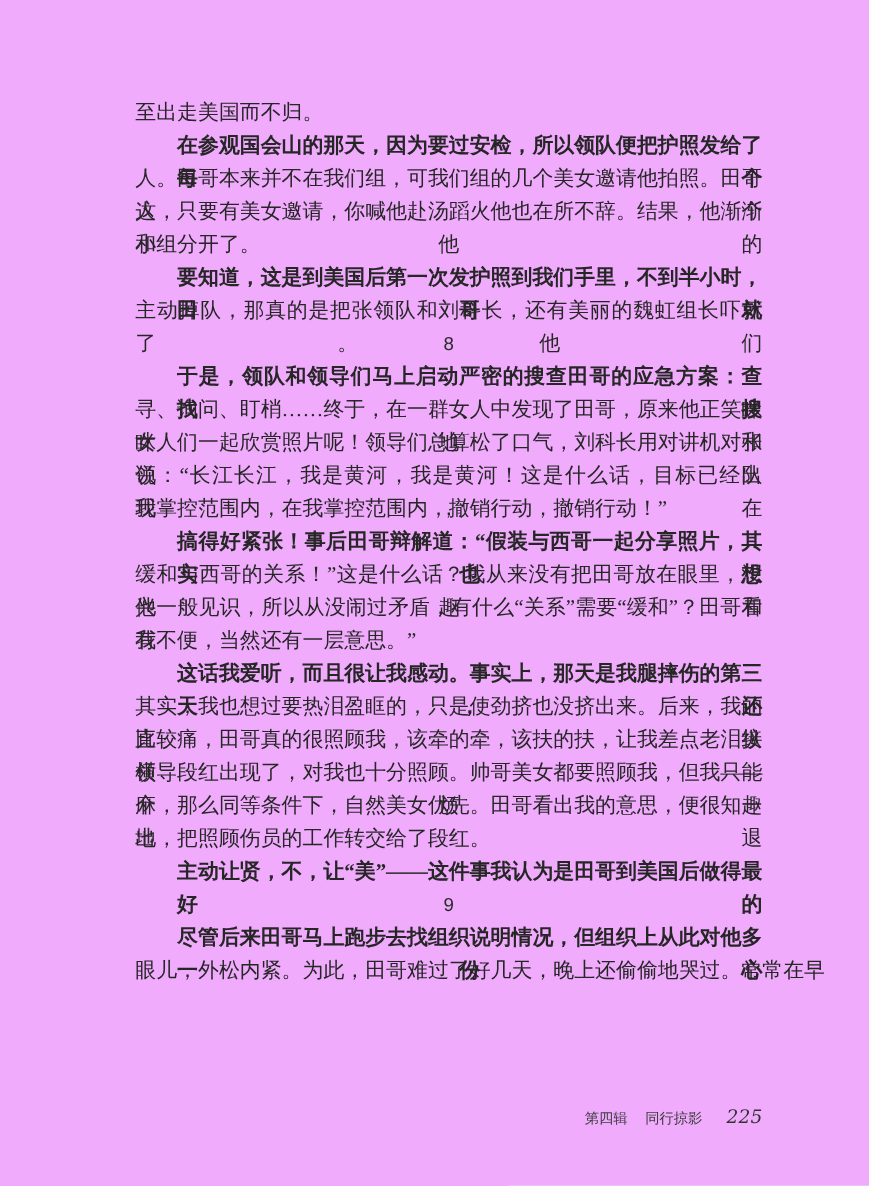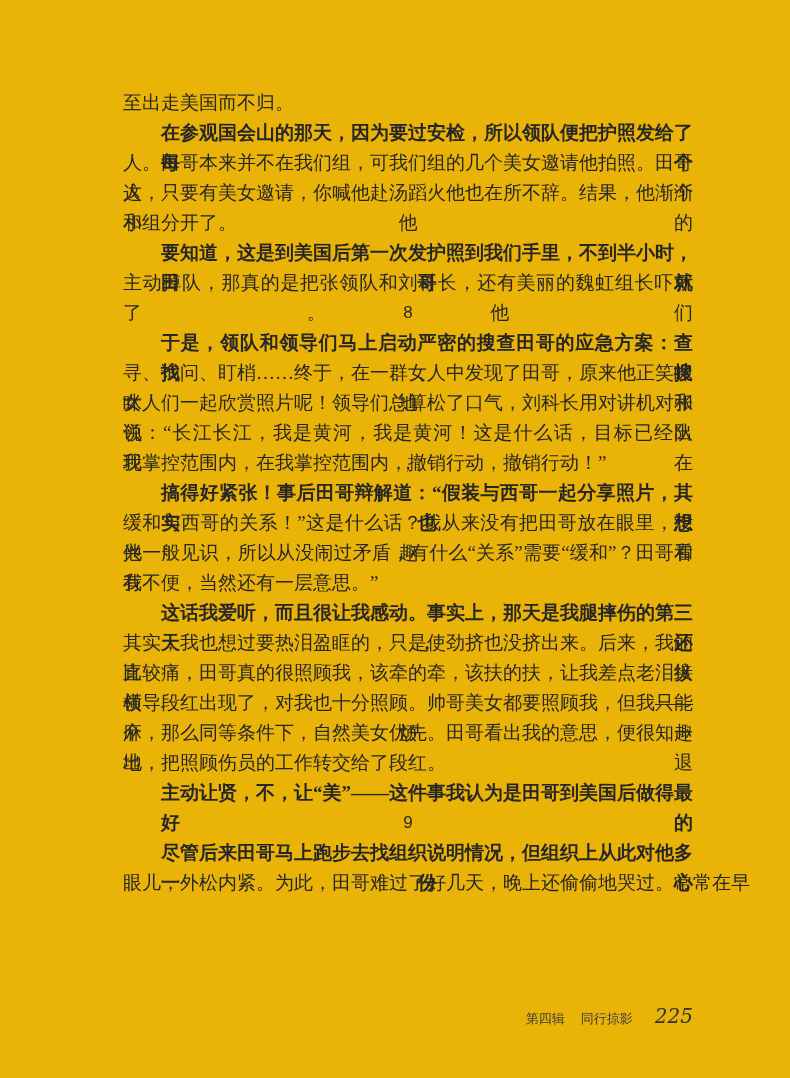--- a/index.html
+++ b/index.html
@@ -5,21 +5,21 @@
   html, body {
     margin: 0;
     padding: 0;
     background: #e8e8e6;
   }
   .page {
     position: relative;
     width: 790px;
     height: 1078px;
     margin: 0 auto;
-    background: #eab308;
+    background: #f0abfc;
     overflow: hidden;
     font-family: "Liberation Serif", "DejaVu Serif", serif;
     color: #262626;
   }
   .page-body {
     position: absolute;
     left: 123px;
     top: 88px;
     width: 570px;
     font-size: 19px;
@@ -64,21 +64,21 @@
   }
   .footer .chapter {
     margin-left: 16px;
     font-family: Liberation Serif, serif;
   }
   .footer .pagenum {
     display: inline-block;
     margin-left: 22px;
     font-family: "DejaVu Serif", serif;
     font-style: italic;
-    font-size: 20px;
+    font-size: 17px;
     color: #333333;
   }
 </style>
 </head>
 <body>
 
 <div class="page">
 
   <div class="page-body">
 

